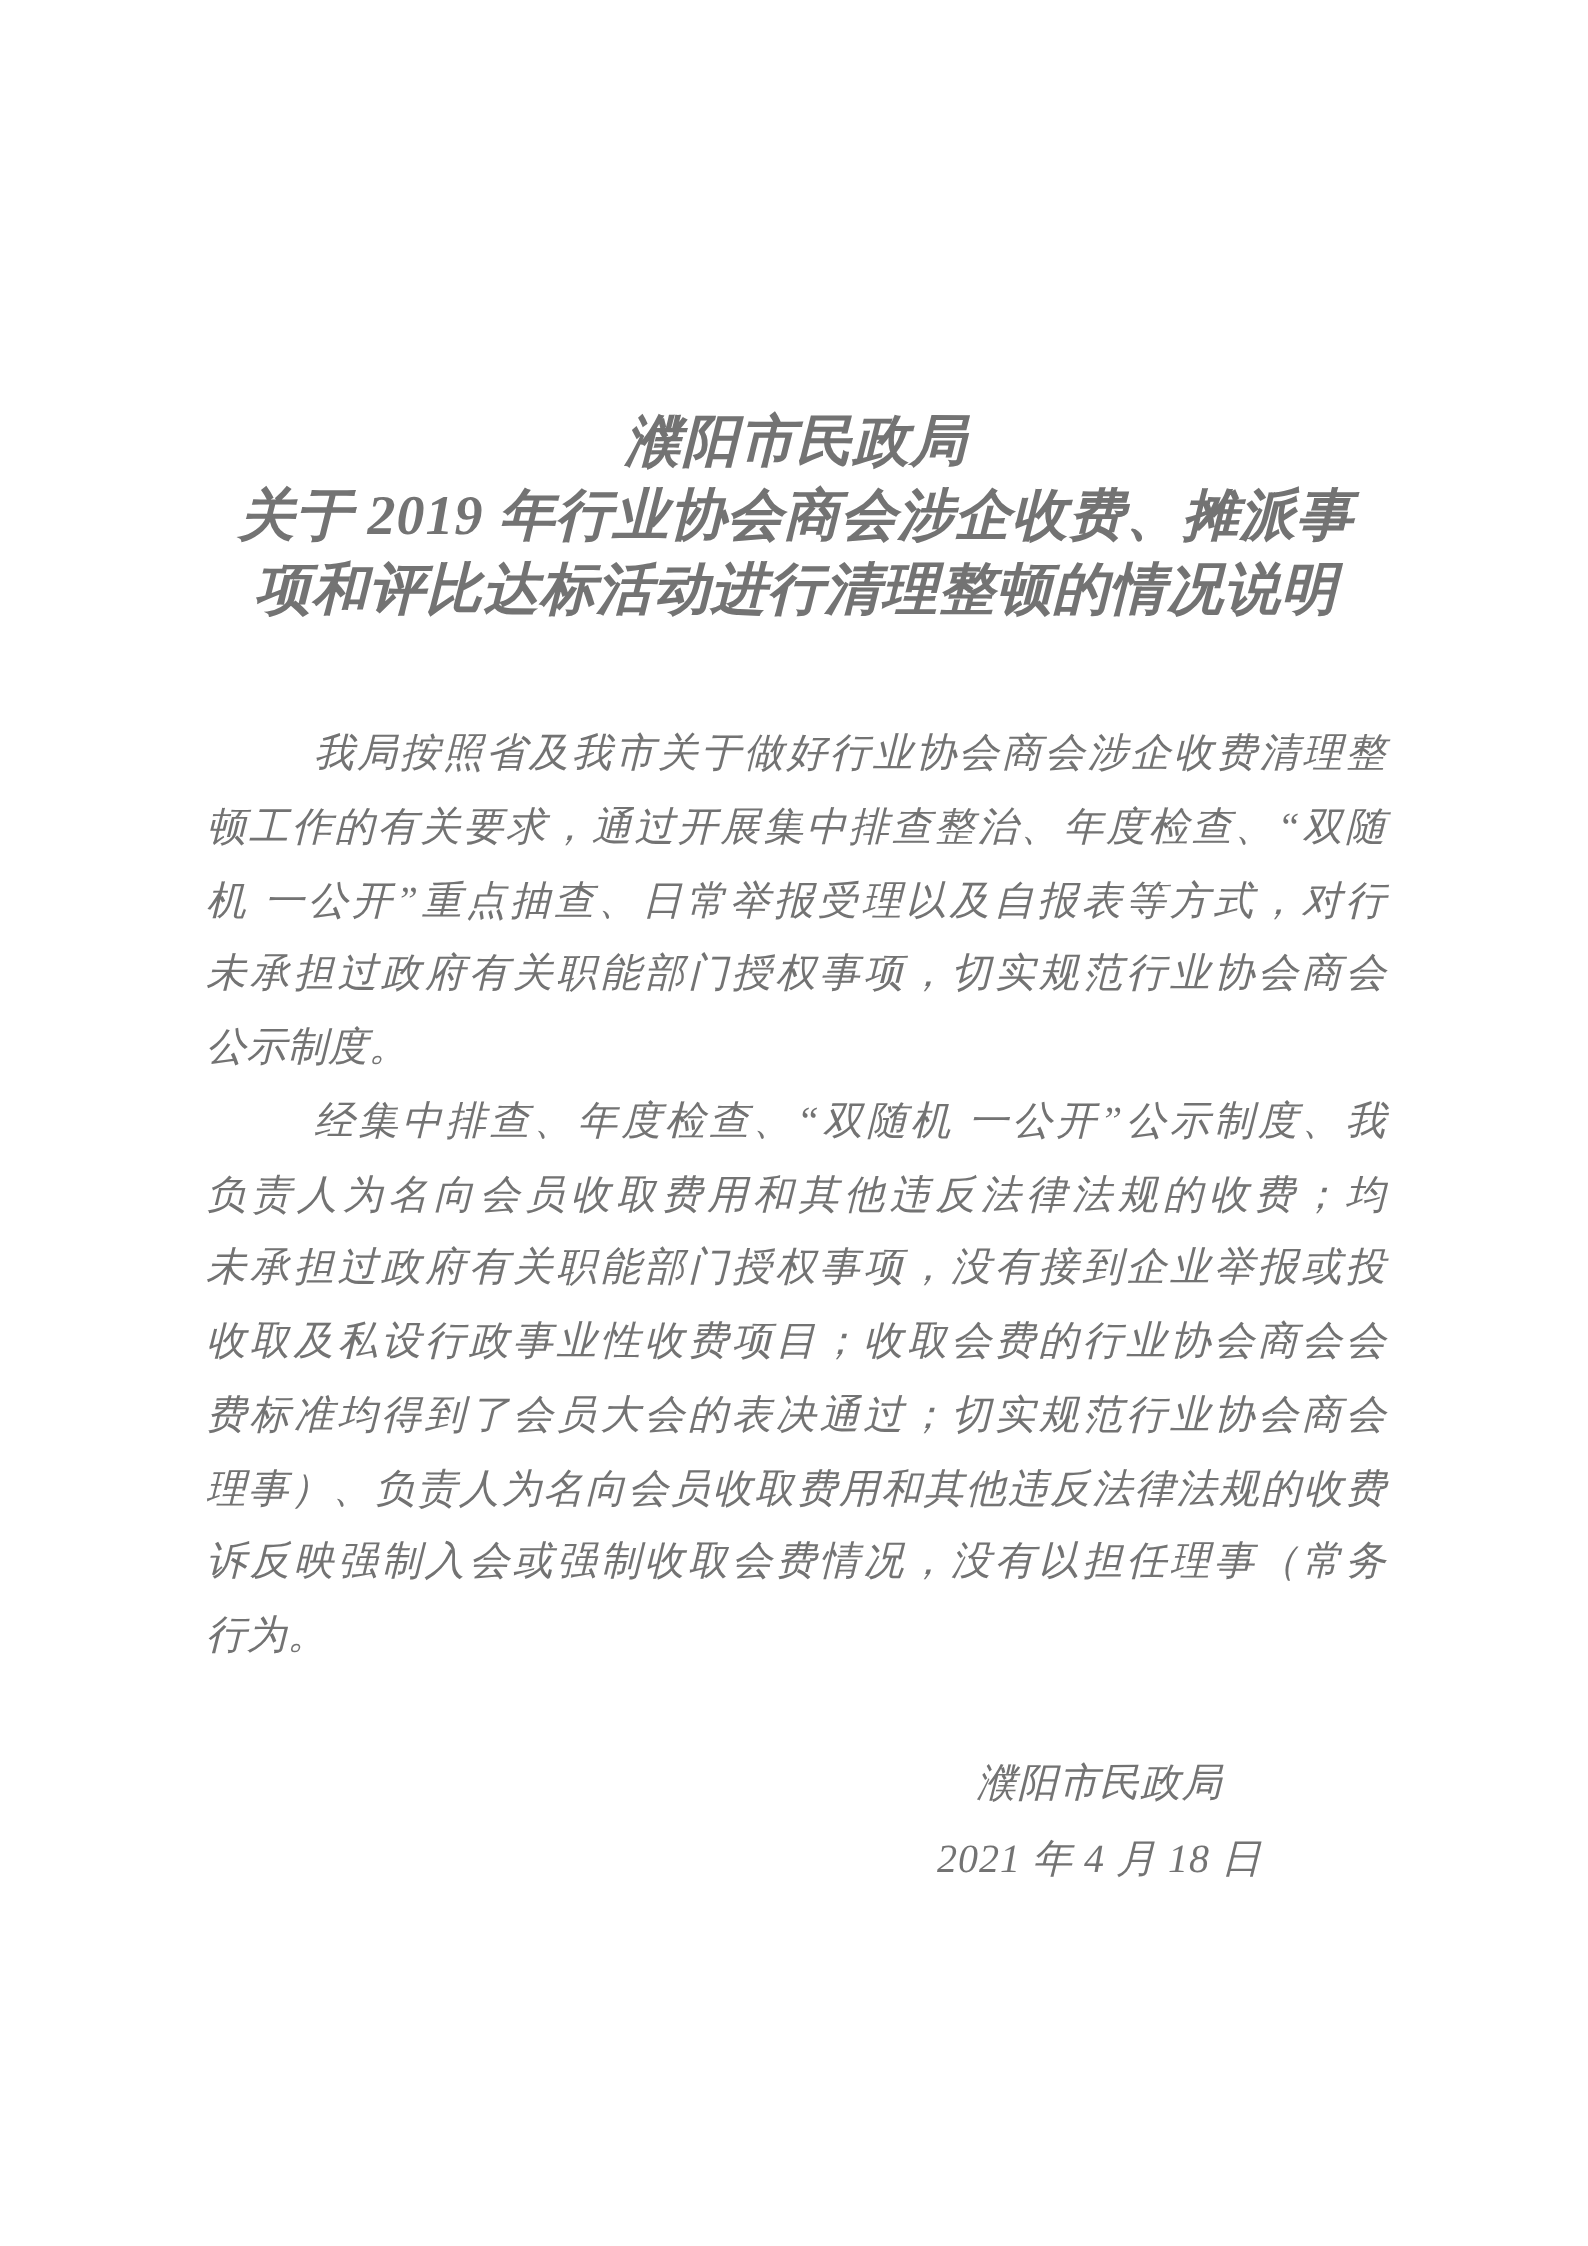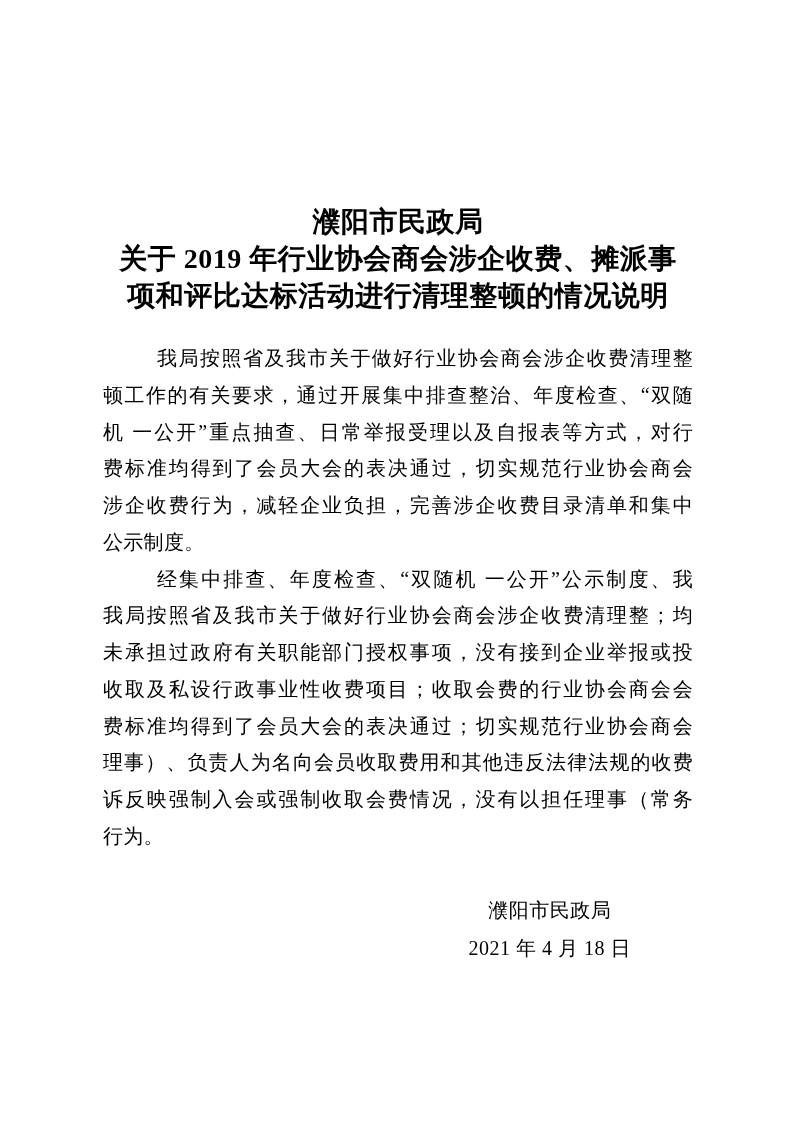--- a/index.html
+++ b/index.html
@@ -9,35 +9,36 @@
   }
   .page {
     position: relative;
     width: 794px;
     height: 1123px;
     background: #ffffff;
     box-sizing: border-box;
     padding: 0 101px 0 103px;
     overflow: hidden;
     font-family: "Liberation Serif", "DejaVu Serif", serif;
-    color: #000000;
+    color: #737373;
+    font-style: italic;
   }
   .title-block {
     margin-top: 203px;
     text-align: center;
   }
   .title-line {
     font-size: 28px;
     font-weight: bold;
     line-height: 37px;
     letter-spacing: 0.5px;
     white-space: nowrap;
   }
   .body-block {
-    margin-top: 26px;
+    margin-top: 45px;
   }
   .para {
     margin: 0;
     padding: 0;
   }
   .line {
     font-size: 20px;
     line-height: 36.75px;
     text-align: justify;
     text-align-last: justify;
@@ -75,28 +76,27 @@
     <div class="title-line">关于 2019 年行业协会商会涉企收费、摊派事</div>
     <div class="title-line">项和评比达标活动进行清理整顿的情况说明</div>
   </div>
 
   <div class="body-block">
 
     <div class="para">
       <div class="line first">我局按照省及我市关于做好行业协会商会涉企收费清理整</div>
       <div class="line">顿工作的有关要求，通过开展集中排查整治、年度检查、“双随</div>
       <div class="line">机 一公开”重点抽查、日常举报受理以及自报表等方式，对行</div>
-      <div class="line">费标准均得到了会员大会的表决通过，切实规范行业协会商会</div>
-      <div class="line">涉企收费行为，减轻企业负担，完善涉企收费目录清单和集中</div>
+      <div class="line">未承担过政府有关职能部门授权事项，切实规范行业协会商会</div>
       <div class="line last">公示制度。</div>
     </div>
 
     <div class="para">
       <div class="line first">经集中排查、年度检查、“双随机 一公开”公示制度、我</div>
-      <div class="line">我局按照省及我市关于做好行业协会商会涉企收费清理整；均</div>
+      <div class="line">负责人为名向会员收取费用和其他违反法律法规的收费；均</div>
       <div class="line">未承担过政府有关职能部门授权事项，没有接到企业举报或投</div>
       <div class="line">收取及私设行政事业性收费项目；收取会费的行业协会商会会</div>
       <div class="line">费标准均得到了会员大会的表决通过；切实规范行业协会商会</div>
       <div class="line">理事）、负责人为名向会员收取费用和其他违反法律法规的收费</div>
       <div class="line">诉反映强制入会或强制收取会费情况，没有以担任理事（常务</div>
       <div class="line last">行为。</div>
     </div>
 
   </div>
 

